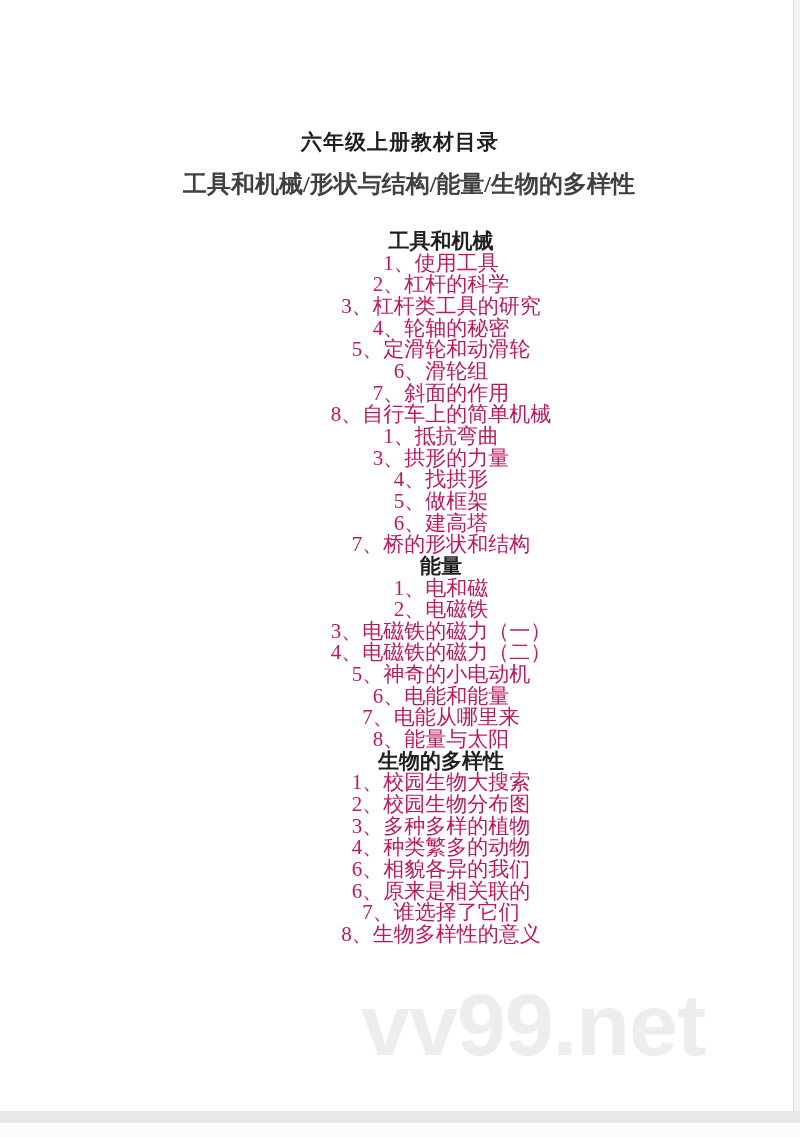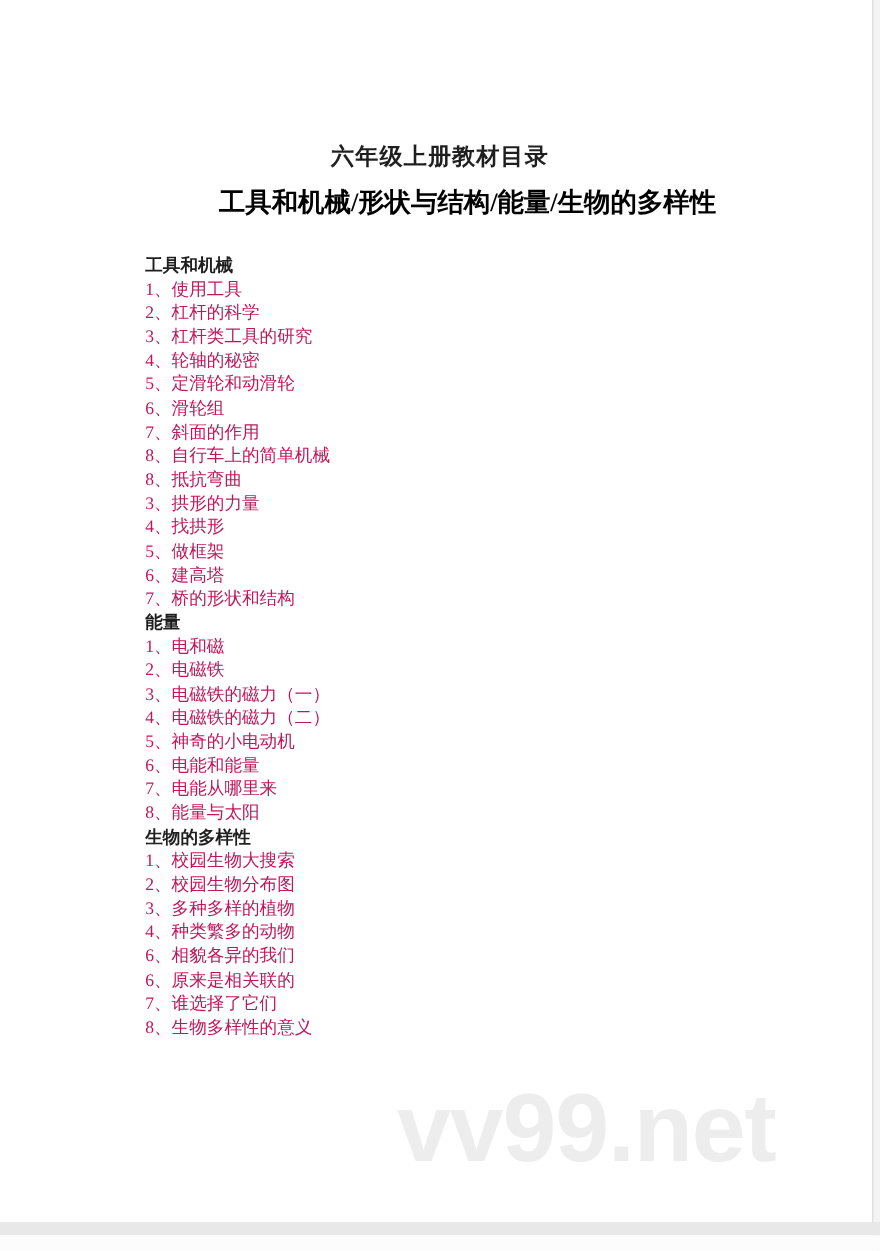--- a/index.html
+++ b/index.html
@@ -26,35 +26,36 @@
     width: 800px;
     text-align: center;
     font-size: 21px;
     font-weight: 700;
     color: #1f1f1f;
     letter-spacing: 1px;
   }
   .doc-subtitle {
     position: absolute;
     top: 168px;
-    left: 50px;
+    left: 34px;
     width: 750px;
     text-align: center;
     font-size: 24px;
     font-weight: 700;
-    color: #000000;
+    color: #404040;
   }
   .toc {
     position: absolute;
     top: 231px;
-    left: 132px;
+    left: 161px;
     width: 560px;
-    font-size: 16px;
+    font-size: 21px;
     line-height: 21.65px;
     color: #474747;
+    text-align: center;
   }
   .sec-title {
     font-weight: 700;
     color: #1f1f1f;
   }
   .toc-item {
     font-weight: 400;
     color: #be185d;
   }
   .watermark {
@@ -112,21 +113,21 @@
   <div class="toc">
       <div class="sec-title">工具和机械</div>
       <div class="toc-item">1、使用工具</div>
       <div class="toc-item">2、杠杆的科学</div>
       <div class="toc-item">3、杠杆类工具的研究</div>
       <div class="toc-item">4、轮轴的秘密</div>
       <div class="toc-item">5、定滑轮和动滑轮</div>
       <div class="toc-item">6、滑轮组</div>
       <div class="toc-item">7、斜面的作用</div>
       <div class="toc-item">8、自行车上的简单机械</div>
-      <div class="toc-item">8、抵抗弯曲</div>
+      <div class="toc-item">1、抵抗弯曲</div>
       <div class="toc-item">3、拱形的力量</div>
       <div class="toc-item">4、找拱形</div>
       <div class="toc-item">5、做框架</div>
       <div class="toc-item">6、建高塔</div>
       <div class="toc-item">7、桥的形状和结构</div>
       <div class="sec-title">能量</div>
       <div class="toc-item">1、电和磁</div>
       <div class="toc-item">2、电磁铁</div>
       <div class="toc-item">3、电磁铁的磁力（一）</div>
       <div class="toc-item">4、电磁铁的磁力（二）</div>

